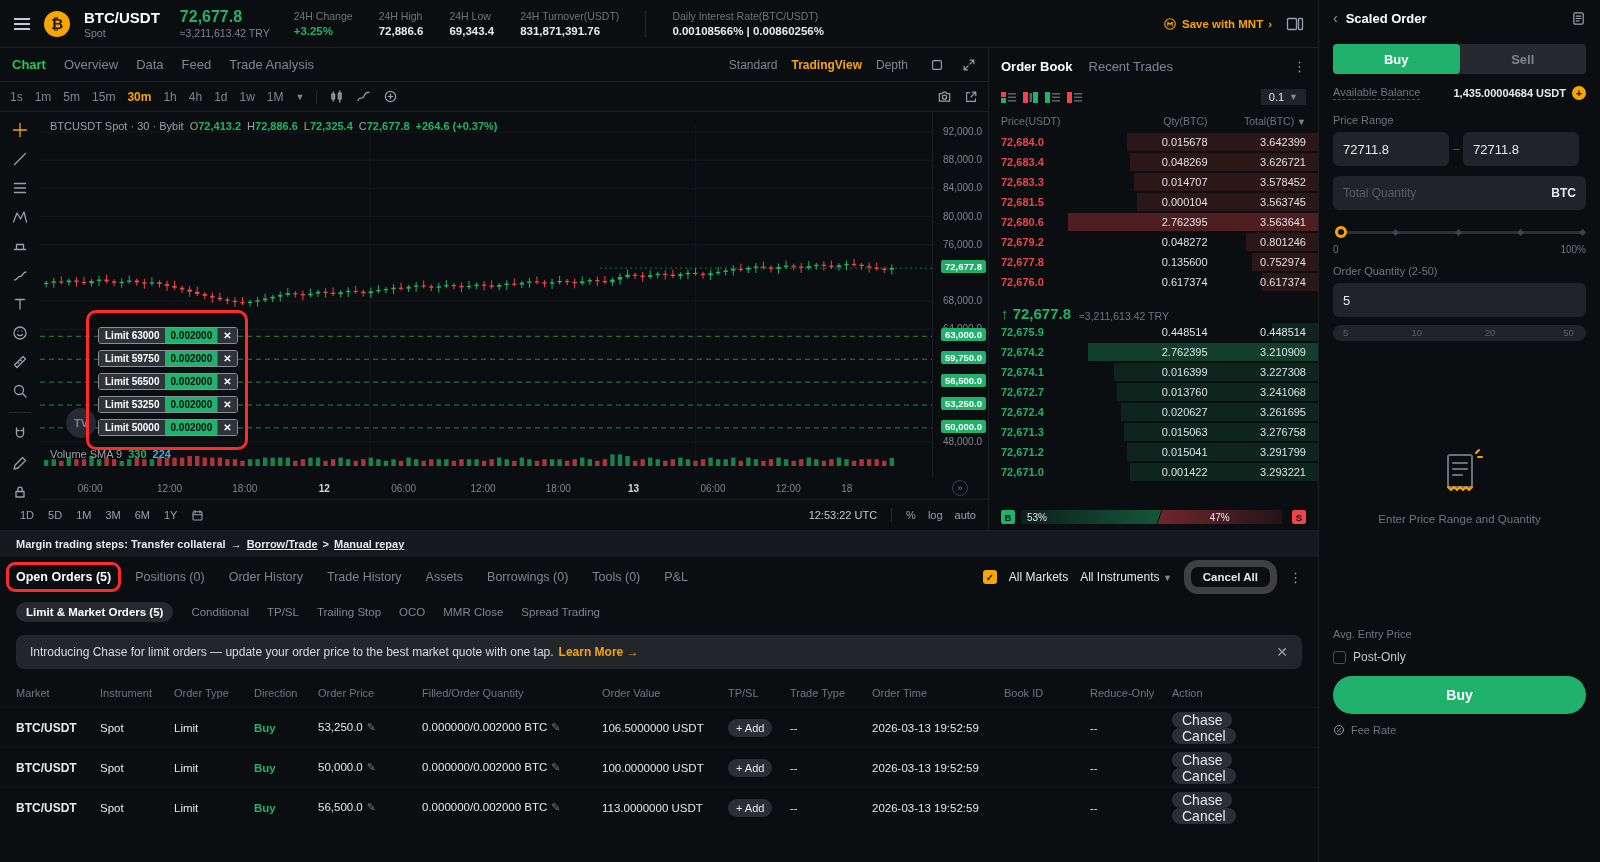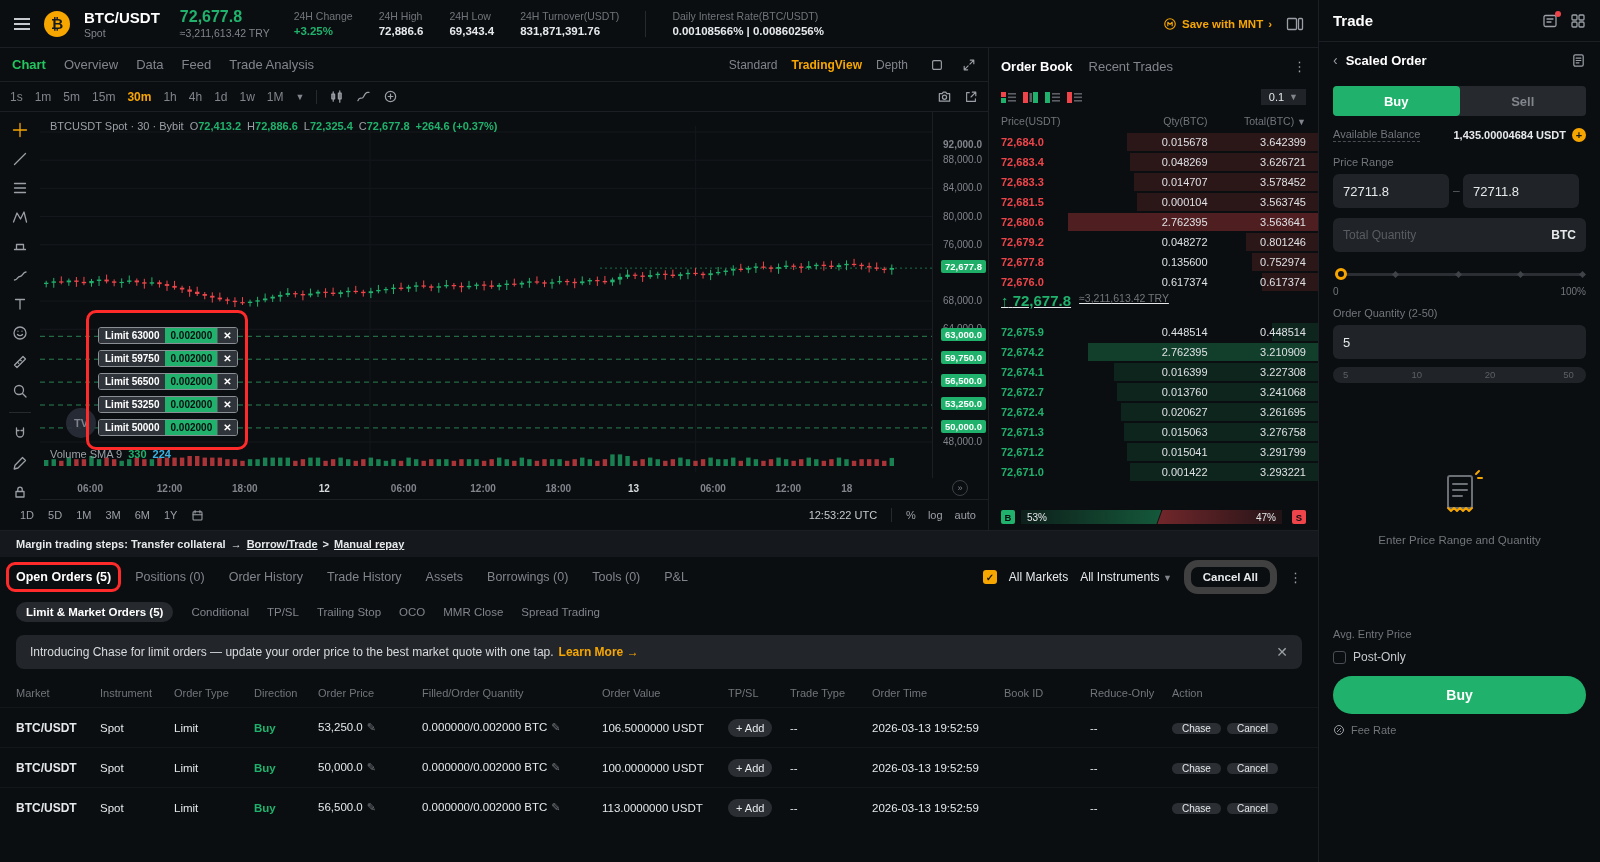--- a/index.html
+++ b/index.html
@@ -64,21 +64,21 @@
 .limit-label{position:absolute;left:58px;height:17px;display:flex;align-items:stretch;font-size:10px;font-weight:700;border-radius:3px;overflow:hidden;border:1px solid #8a8f96;z-index:6;}
 .ll-name{background:#2f343b;color:#fff;display:flex;align-items:center;padding:0 6px;white-space:nowrap;}
 .ll-qty{background:#20b26c;color:#0b0e11;display:flex;align-items:center;padding:0 5px;}
 .ll-x{background:#2f343b;color:#fff;display:flex;align-items:center;padding:0 5px;cursor:pointer;border-left:1px solid #545a61;}
 .chart-annotation{position:absolute;left:46px;top:198px;width:162px;height:140px;border:3px solid #ff2a2a;border-radius:10px;z-index:7;pointer-events:none;}
 .tv-logo{position:absolute;left:26px;top:296px;width:30px;height:30px;border-radius:50%;background:#2a2e39;color:#8a919c;display:flex;align-items:center;justify-content:center;font-weight:700;font-size:11px;opacity:.9;z-index:3;}
 .vol-legend{position:absolute;left:10px;top:336px;font-size:11px;color:#9ba1a6;z-index:5;}
 .vol-legend .vol{color:#20b26c;margin-left:6px;font-weight:600;}
 .vol-legend .sma{color:#3bb3e4;margin-left:6px;font-weight:600;}
 .time-axis{height:22px;position:relative;font-size:10px;color:#81858c;border-bottom:1px solid #1c1f24;}
-.ta-label{position:absolute;top:5px;transform:translateX(-50%);white-space:nowrap;font-weight:bold;}
+.ta-label{position:absolute;top:5px;transform:translateX(-50%);white-space:nowrap;}
 .ta-label.bold{color:#d7dadd;font-weight:700;}
 .rt-btn{position:absolute;right:20px;top:2px;width:16px;height:16px;border:1px solid #3c4046;border-radius:50%;color:#81858c;font-size:9px;display:flex;align-items:center;justify-content:center;cursor:pointer;}
 .chart-footer{height:30px;display:flex;align-items:center;padding:0 12px 0 20px;gap:14px;font-size:11px;color:#9aa0a6;}
 .rangebtn{cursor:pointer;}
 .cf-spacer{flex:1;}
 .clock{color:#c6c9cd;}
 .scalebtn{cursor:pointer;}
 
 
 .orderbook{width:330px;border-left:1px solid #1c1f24;display:flex;flex-direction:column;}
@@ -97,30 +97,30 @@
 .ob-row{height:20px;position:relative;display:grid;grid-template-columns:1.1fr 1fr 1fr;padding:0 12px;align-items:center;font-size:11px;cursor:pointer;}
 .ob-row .qty,.ob-row .total{text-align:right;color:#dfe1e5;position:relative;z-index:2;}
 .ob-row .price{position:relative;z-index:2;font-weight:600;}
 .ob-row.ask .price{color:#ef454a;}
 .ob-row.bid .price{color:#20b26c;}
 .depth{position:absolute;right:0;top:1px;bottom:1px;z-index:1;}
 .ask .depth{background:rgba(239,69,74,.14);}
 .ask.hl .depth{background:rgba(239,69,74,.30);}
 .bid .depth{background:rgba(32,178,108,.14);}
 .bid.hl .depth{background:rgba(32,178,108,.30);}
-.ob-mid{height:30px;display:flex;align-items:flex-start;padding:0 12px;gap:8px;text-decoration:underline;}
+.ob-mid{height:30px;display:flex;align-items:flex-end;padding:0 12px;gap:8px;}
 .mid-price{font-size:15px;font-weight:700;color:#20b26c;}
 .mid-fiat{font-size:10.5px;color:#71757a;}
 .ob-ratio{height:26px;display:flex;align-items:center;padding:0 12px;gap:6px;font-size:10px;margin-top:auto;}
 .bs-badge{width:14px;height:14px;border-radius:2px;display:flex;align-items:center;justify-content:center;font-weight:700;font-size:9.5px;color:#0b0e11;}
 .bs-badge.b{background:#20b26c;}
 .bs-badge.s{background:#ef454a;}
 .ratio-bar{flex:1;height:14px;display:flex;}
 .rb-g{width:53%;background:linear-gradient(90deg,rgba(32,178,108,.10),rgba(32,178,108,.45));clip-path:polygon(0 0,100% 0,calc(100% - 5px) 100%,0 100%);display:flex;align-items:center;padding-left:6px;color:#e6e8ea;}
-.rb-r{width:47%;background:linear-gradient(90deg,rgba(239,69,74,.45),rgba(239,69,74,.10));clip-path:polygon(5px 0,100% 0,100% 100%,0 100%);display:flex;align-items:center;justify-content:flex-end;padding-right:6px;color:#e6e8ea;margin-left:-4px;}
+.rb-r{width:47%;background:linear-gradient(90deg,rgba(239,69,74,.45),rgba(239,69,74,.10));clip-path:polygon(5px 0,100% 0,100% 100%,0 100%);display:flex;align-items:center;justify-content:center;color:#e6e8ea;margin-left:-4px;}
 
 
 .bottom{flex:1;border-top:1px solid #1c1f24;display:flex;flex-direction:column;min-height:0;}
 .margin-steps{height:26px;background:#15181c;display:flex;align-items:center;padding:0 16px;font-size:11px;font-weight:700;color:#e6e8ea;gap:5px;}
 .msl{text-decoration:underline;cursor:pointer;}
 .orders-tabs{height:40px;display:flex;align-items:center;padding:0 16px;gap:24px;font-size:12.5px;position:relative;}
 .otab{color:#81858c;cursor:pointer;white-space:nowrap;}
 .otab.active{color:#fff;font-weight:700;}
 .otab.annotated{position:relative;}
 .otab.annotated::after{content:"";position:absolute;inset:-8px -10px;border:3px solid #ff2a2a;border-radius:9px;pointer-events:none;}
@@ -136,21 +136,21 @@
 .banner-spacer{flex:1;}
 .bx{color:#9aa0a6;font-size:14px;cursor:pointer;}
 .tbl-head,.tbl-row{display:grid;grid-template-columns:84px 74px 80px 64px 104px 180px 126px 62px 82px 132px 86px 82px 1fr;padding:0 16px;align-items:center;}
 .tbl-head{height:28px;font-size:11px;color:#71757a;}
 .tbl-row{height:40px;font-size:11.5px;color:#e6e8ea;border-top:1px solid #141619;}
 .tbl-row .mk{font-weight:700;font-size:12px;}
 .tbl-row .dir{color:#20b26c;font-weight:700;}
 .edit-ic{color:#71757a;font-size:11px;margin-left:4px;cursor:pointer;}
 .add-btn{background:#2b2e33;border-radius:10px;padding:3px 8px;font-size:11px;cursor:pointer;display:inline-block;}
 .blur-id{width:58px;height:11px;background:#4a4e54;border-radius:2px;filter:blur(2px);opacity:.85;}
-.act-btn{background:#2b2e33;border-radius:12px;padding:0 10px;font-size:10px;cursor:pointer;margin-right:6px;display:inline-block;}
+.act-btn{background:#2b2e33;border-radius:12px;padding:0 10px;font-size:14px;cursor:pointer;margin-right:6px;display:inline-block;}
 
 
 .tp-header{height:42px;display:flex;align-items:center;justify-content:space-between;padding:0 14px;border-bottom:1px solid #1c1f24;}
 .tp-title{font-size:15px;font-weight:700;color:#fff;}
 .tp-hicons{display:flex;gap:12px;}
 .reddot::after{content:"";position:absolute;top:-2px;right:-3px;width:6px;height:6px;border-radius:50%;background:#ef454a;}
 .tp-scaled{height:36px;display:flex;align-items:center;padding:0 14px;gap:8px;}
 .chev{color:#9aa0a6;font-size:14px;cursor:pointer;}
 .tp-order-type{font-size:13px;font-weight:700;color:#fff;flex:1;}
 .tp-body{flex:1;display:flex;flex-direction:column;padding:8px 14px 0;min-height:0;}
@@ -774,21 +774,21 @@
                     <span class="ll-qty">0.002000</span>
                     <span class="ll-x">✕</span>
                   </div>
                 </div>
               <div class="chart-annotation"></div>
               <div class="tv-logo">TV</div>
               <div class="vol-legend">
                 <span>Volume SMA 9</span><span class="vol">330</span><span class="sma">224</span>
               </div>
               <div class="price-axis">
-                  <span class="axis-label" style="top: 27px; font-weight: bold;">92,000.0</span>
+                  <span class="axis-label" style="top: 14px;">92,000.0</span>
                   <span class="axis-label" style="top: 42.1818px;">88,000.0</span>
                   <span class="axis-label" style="top: 70.3636px;">84,000.0</span>
                   <span class="axis-label" style="top: 98.5455px;">80,000.0</span>
                   <span class="axis-label" style="top: 126.727px;">76,000.0</span>
                   <span class="axis-label" style="top: 183.091px;">68,000.0</span>
                   <span class="axis-label" style="top: 211.273px;">64,000.0</span>
                   <span class="axis-label" style="top: 324px;">48,000.0</span>
                   <span class="axis-badge current" style="top: 148.134px;">72,677.8</span>
                   <span class="axis-badge" style="top: 216.318px;">63,000.0</span>
                   <span class="axis-badge" style="top: 239.216px;">59,750.0</span>
@@ -1113,39 +1113,20 @@
             <span>2026-03-13 19:52:59</span>
             <span><span class="blur-id"></span></span>
             <span>--</span>
             <span><span class="act-btn">Chase</span><span class="act-btn">Cancel</span></span>
           </div>
         </div>
     </section>
   </div>
 
   <aside class="trade-panel">
-    <div class="tp-header">
-      <span class="tp-title">Trade</span>
-      <div class="tp-hicons">
-        <div class="icon-btn reddot">
-          <svg class="ic" width="16" height="16" viewBox="0 0 16 16">
-              <rect x="2" y="2.5" width="12" height="11" rx="1.5"></rect>
-              <path d="M5 6h6M5 9h4"></path>
-            </svg>
-        </div>
-        <div class="icon-btn">
-          <svg class="ic" width="16" height="16" viewBox="0 0 16 16">
-              <rect x="2" y="2" width="5" height="5" rx="1"></rect>
-              <rect x="9" y="2" width="5" height="5" rx="1"></rect>
-              <rect x="2" y="9" width="5" height="5" rx="1"></rect>
-              <rect x="9" y="9" width="5" height="5" rx="1"></rect>
-            </svg>
-        </div>
-      </div>
-    </div>
     <div class="tp-scaled">
       <span class="chev">‹</span>
       <span class="tp-order-type">Scaled Order</span>
       <div class="icon-btn">
         <svg class="ic" width="15" height="15" viewBox="0 0 16 16">
             <rect x="3" y="2" width="10" height="12" rx="1.5"></rect>
             <path d="M5.5 5.5h5M5.5 8h5M5.5 10.5h3"></path>
           </svg>
       </div>
     </div>

